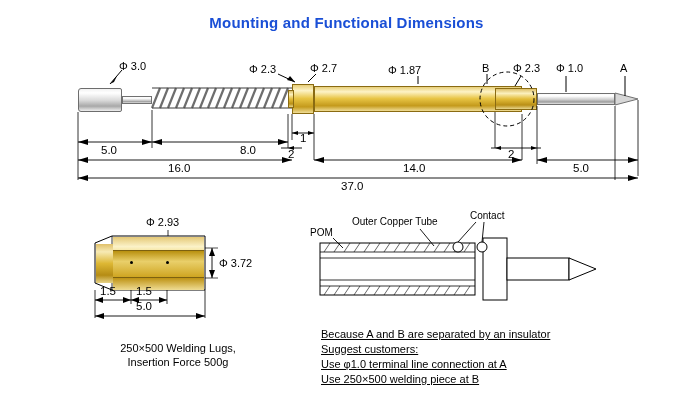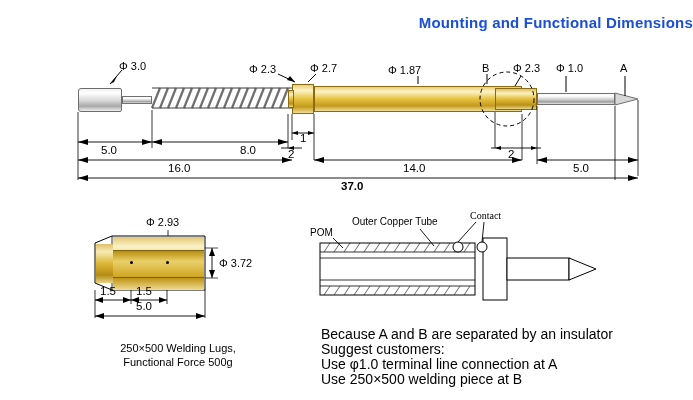--- a/index.html
+++ b/index.html
@@ -13,21 +13,21 @@
     height: 400px;
     background: #ffffff;
     font-family: "Liberation Sans", sans-serif;
     overflow: hidden;
   }
   .title {
     position: absolute;
     left: 0;
     top: 14px;
     width: 693px;
-    text-align: right;
+    text-align: center;
     color: #1a4fd6;
     font-weight: bold;
     font-size: 15px;
     letter-spacing: 0.2px;
   }
   .lbl {
     position: absolute;
     font-size: 11px;
     color: #000;
     white-space: nowrap;
@@ -67,24 +67,25 @@
     box-sizing: border-box;
   }
   .pin-silver {
     position: absolute;
     background: linear-gradient(to bottom, #fafafa 0%, #ffffff 20%, #cfcfcf 55%, #9c9c9c 80%, #e9e9e9 100%);
     border: 1px solid #707070;
     box-sizing: border-box;
   }
   .notes {
     position: absolute;
-    font-size: 14px;
+    font-size: 11px;
     color: #000;
     line-height: 15px;
     white-space: nowrap;
+    text-decoration: underline;
   }
   .center-txt {
     position: absolute;
     font-size: 11px;
     color: #000;
     text-align: center;
     line-height: 14px;
   }
 </style>
 </head>
@@ -221,21 +222,21 @@
   <div class="lbl" style="left:620px; top:62px;">A</div>
 
   <div class="dim" style="left:101px; top:144px;">5.0</div>
   <div class="dim" style="left:208px; top:144px;padding-left:32px;">8.0</div>
   <div class="dim" style="left:300px; top:132px;">1</div>
   <div class="dim" style="left:288px; top:148px;">2</div>
   <div class="dim" style="left:168px; top:162px;">16.0</div>
   <div class="dim" style="left:403px; top:162px;">14.0</div>
   <div class="dim" style="left:508px; top:148px;">2</div>
   <div class="dim" style="left:573px; top:162px;">5.0</div>
-  <div class="dim" style="left:341px; top:180px;font-weight:bold;">37.0</div>
+  <div class="dim" style="left:341px; top:180px;">37.0</div>
 
   <svg class="overlay">
 
     <path d="M95 243 L112 236 L205 236 L205 290 L112 290 L95 283 Z" fill="none" stroke="#000" stroke-width="1"></path>
 
     <line x1="112" y1="236" x2="112" y2="290" stroke="#000" stroke-width="0.8"></line>
 
     <line x1="168" y1="230" x2="168" y2="236" stroke="#000" stroke-width="0.8"></line>
 
     <g stroke="#000" stroke-width="0.9">
@@ -280,21 +281,21 @@
   <div style="position:absolute; left:130px; top:261px; width:3px; height:3px; background:#000; border-radius:50%;"></div>
   <div style="position:absolute; left:166px; top:261px; width:3px; height:3px; background:#000; border-radius:50%;"></div>
 
   <div class="lbl" style="left:146px; top:216px;">Φ 2.93</div>
   <div class="lbl" style="left:219px; top:257px;">Φ 3.72</div>
   <div class="dim" style="left:100px; top:285px;">1.5</div>
   <div class="dim" style="left:136px; top:285px;">1.5</div>
   <div class="dim" style="left:136px; top:300px;">5.0</div>
 
   <div class="center-txt" style="left:88px; top:341px; width:180px;">250×500 Welding Lugs,</div>
-  <div class="center-txt" style="left:88px; top:355px; width:180px;">Functional Force 500g</div>
+  <div class="center-txt" style="left:88px; top:355px; width:180px;">Insertion Force 500g</div>
 
   <svg class="overlay">
 
     <rect x="320" y="243" width="155" height="52" fill="none" stroke="#000" stroke-width="1"></rect>
 
     <g stroke="#000" stroke-width="0.8">
       <line x1="320" y1="252" x2="475" y2="252"></line>
       <line x1="320" y1="258" x2="475" y2="258"></line>
       <line x1="320" y1="280" x2="475" y2="280"></line>
       <line x1="320" y1="286" x2="475" y2="286"></line>
@@ -343,20 +344,20 @@
     <circle cx="482" cy="247" r="5" fill="#fff" stroke="#000" stroke-width="1"></circle>
 
     <line x1="333" y1="238" x2="343" y2="248" stroke="#000" stroke-width="0.9"></line>
     <line x1="420" y1="229" x2="434" y2="246" stroke="#000" stroke-width="0.9"></line>
     <line x1="476" y1="222" x2="458" y2="242" stroke="#000" stroke-width="0.9"></line>
     <line x1="484" y1="222" x2="482" y2="242" stroke="#000" stroke-width="0.9"></line>
   </svg>
 
   <div class="lbl small" style="left:310px; top:227px;">POM</div>
   <div class="lbl small" style="left:352px; top:216px;">Outer Copper Tube</div>
-  <div class="lbl small" style="left:470px; top:210px;font-family:Liberation Serif, serif;">Contact</div>
+  <div class="lbl small" style="left:470px; top:210px;">Contact</div>
 
   <div class="notes" style="left:321px; top:327px;">Because A and B are separated by an insulator</div>
   <div class="notes" style="left:321px; top:342px;">Suggest customers:</div>
   <div class="notes" style="left:321px; top:357px;">Use φ1.0 terminal line connection at A</div>
   <div class="notes" style="left:321px; top:372px;">Use 250×500 welding piece at B</div>
 
 </div>
 
 </body></html>

